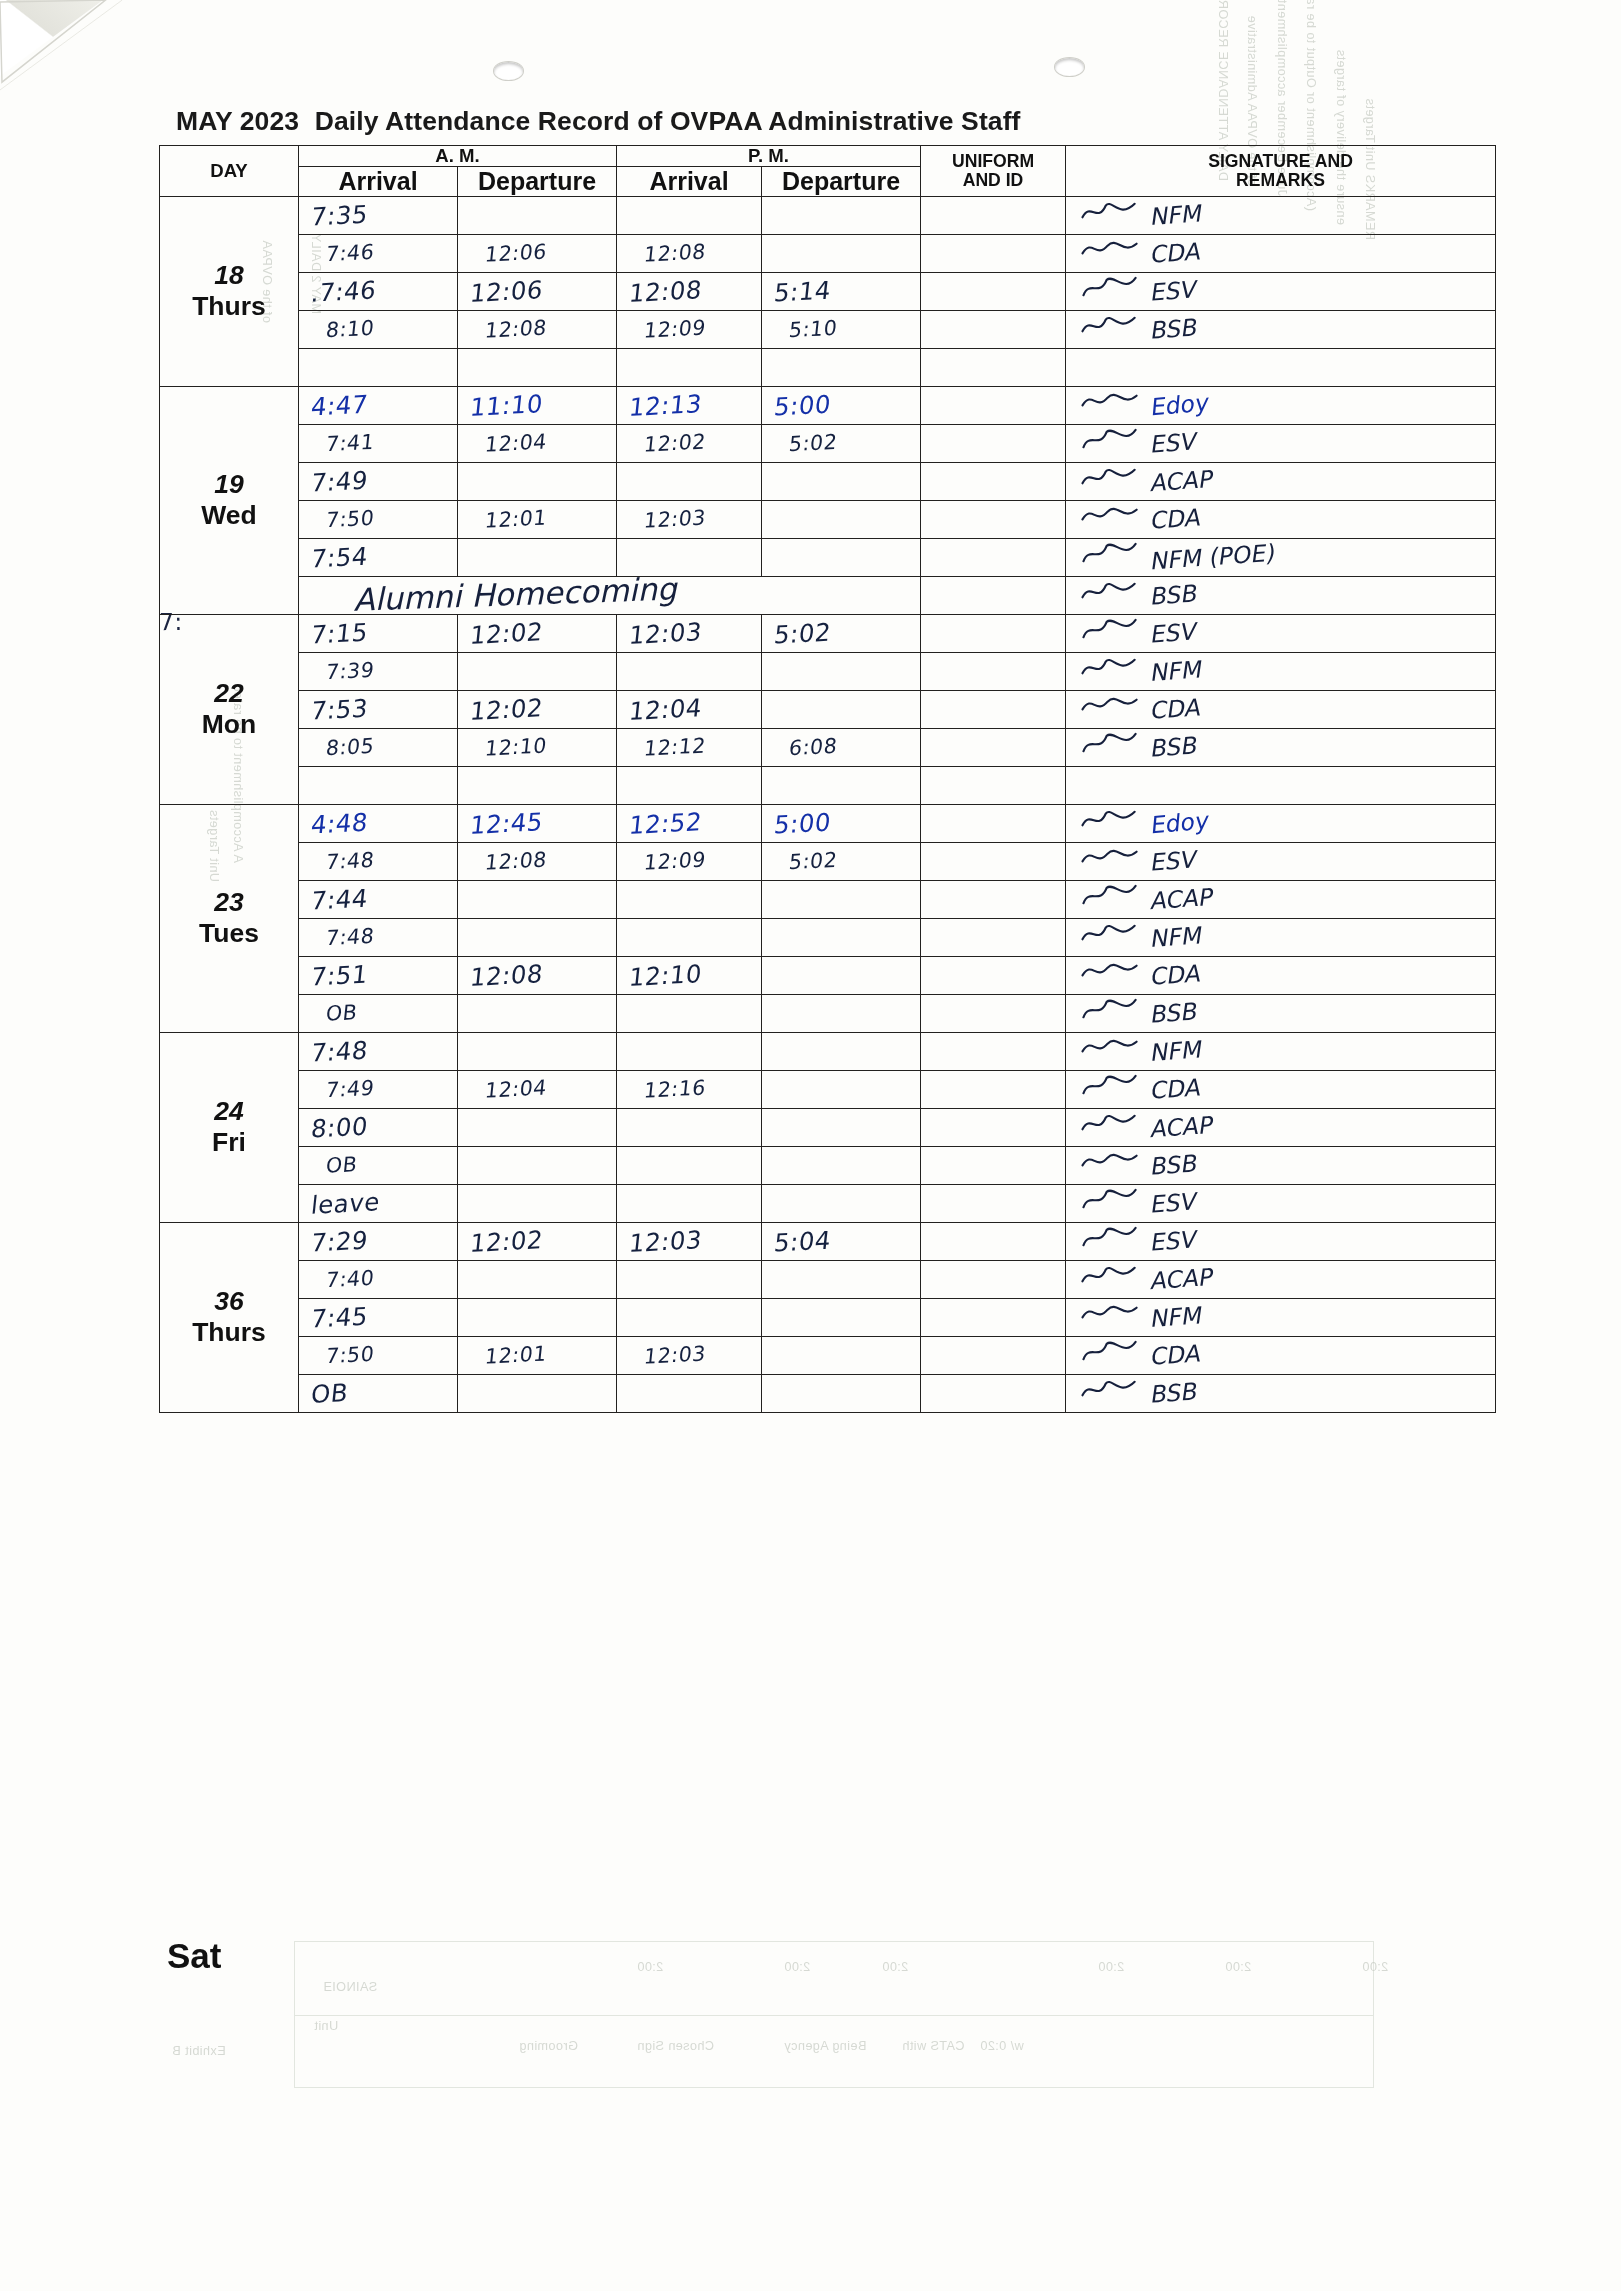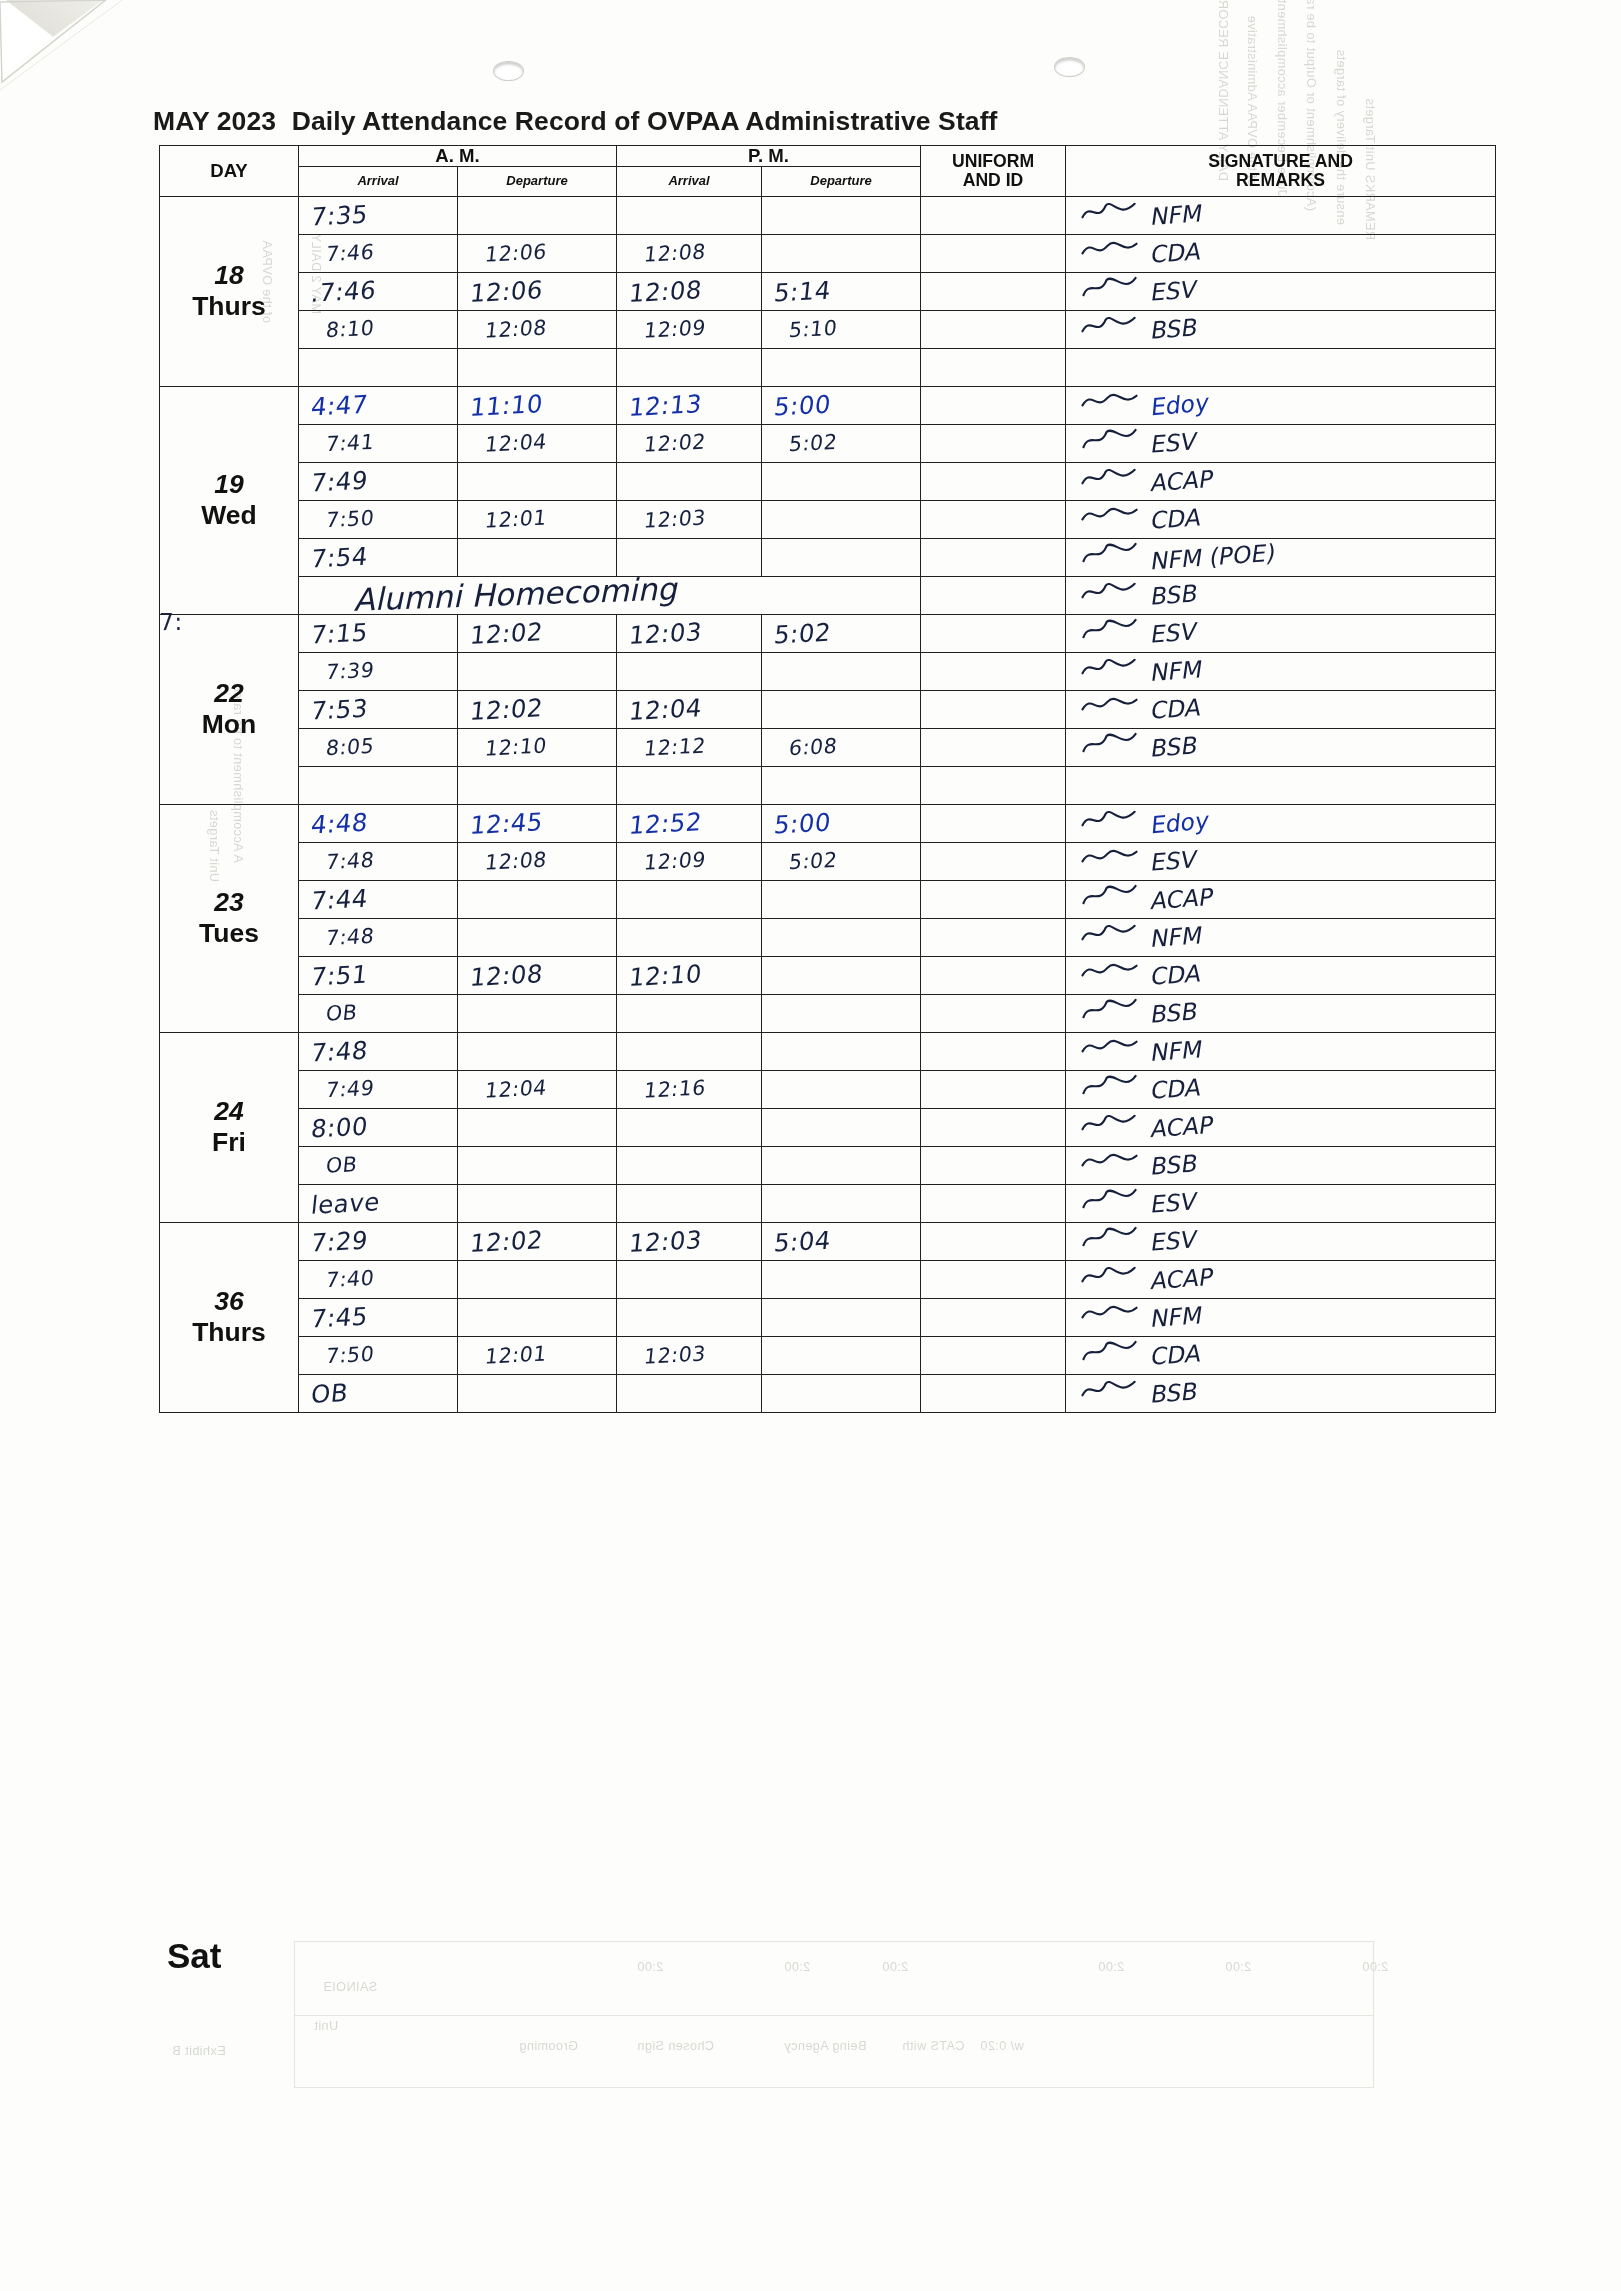--- a/index.html
+++ b/index.html
@@ -66,21 +66,21 @@
     width: 29px; height: 17.6px;
     border-radius: 50%;
     background: #ffffff;
     border: 1px solid #cfcfc9;
     box-shadow: inset 0 2px 2.9px rgba(0,0,0,.22);
   }
 
   
   #title {
     position: absolute;
-    left: 153px; top: 106px;
+    left: 176px; top: 106px;
     font-size: 26.5px;
     font-weight: bold;
     color: #1a1a1a;
     letter-spacing: 0.1px;
     white-space: nowrap;
   }
   #title .month { margin-right: 15.7px; }
 
   
   #record-table {
@@ -97,23 +97,22 @@
     position: relative;
   }
   .hdr {
     text-align: center;
     font-weight: bold;
     font-size: 18.6px;
     color: #111;
     line-height: 1.05;
   }
   .hdr.sub {
-    font-style: italic;
     font-weight: bold;
-    font-size: 13px;
+    font-size: 25px;
   }
   .hdr.small { font-size: 17.6px; }
 
   
   col.c-day   { width: 139px; }
   col.c-aa    { width: 159px; }
   col.c-ad    { width: 159px; }
   col.c-pa    { width: 145px; }
   col.c-pd    { width: 159px; }
   col.c-uni   { width: 145px; }

